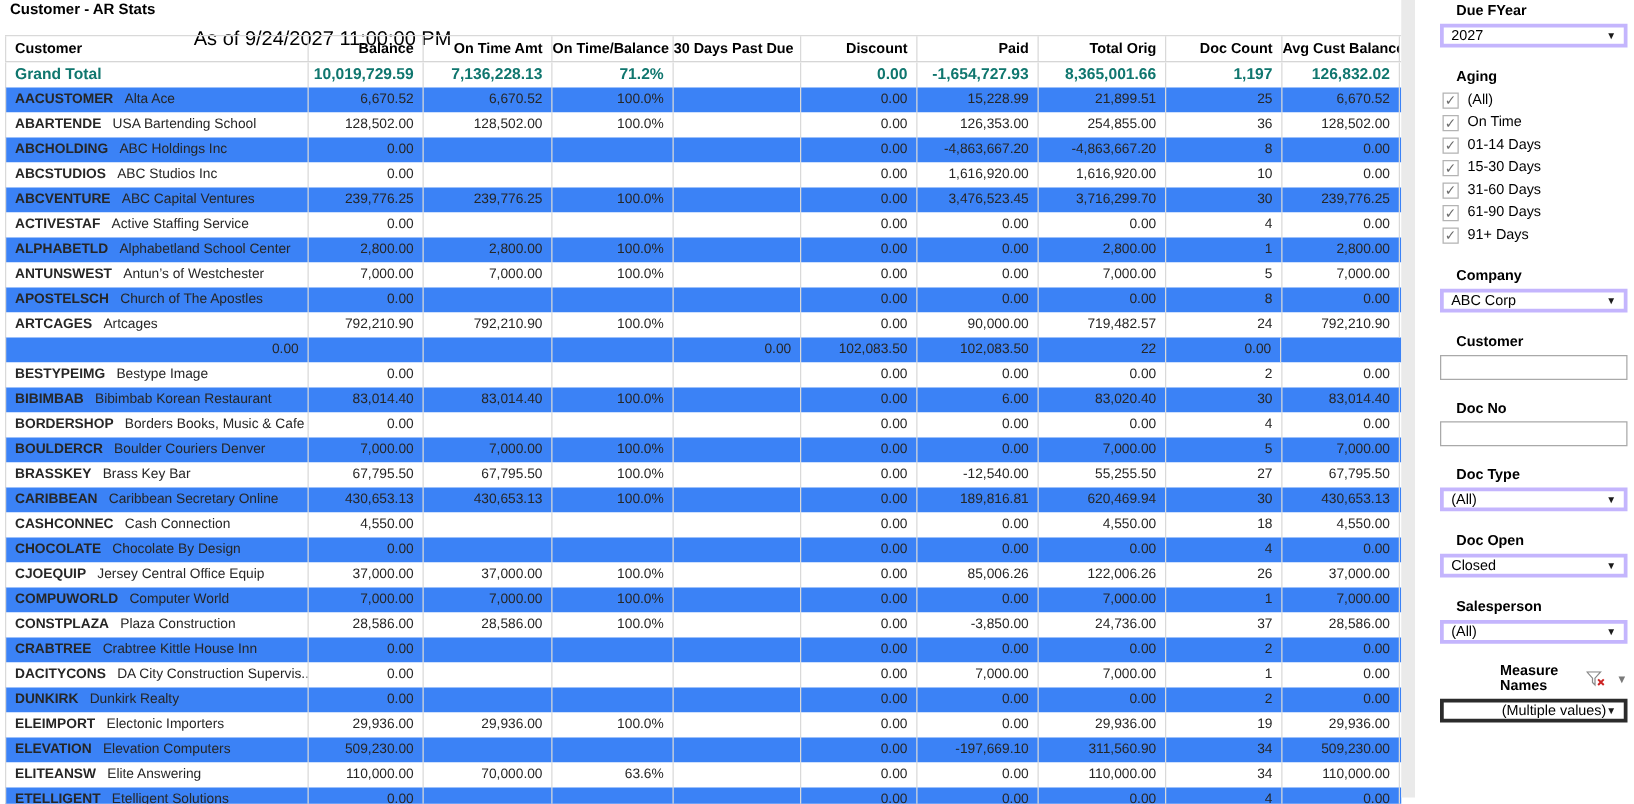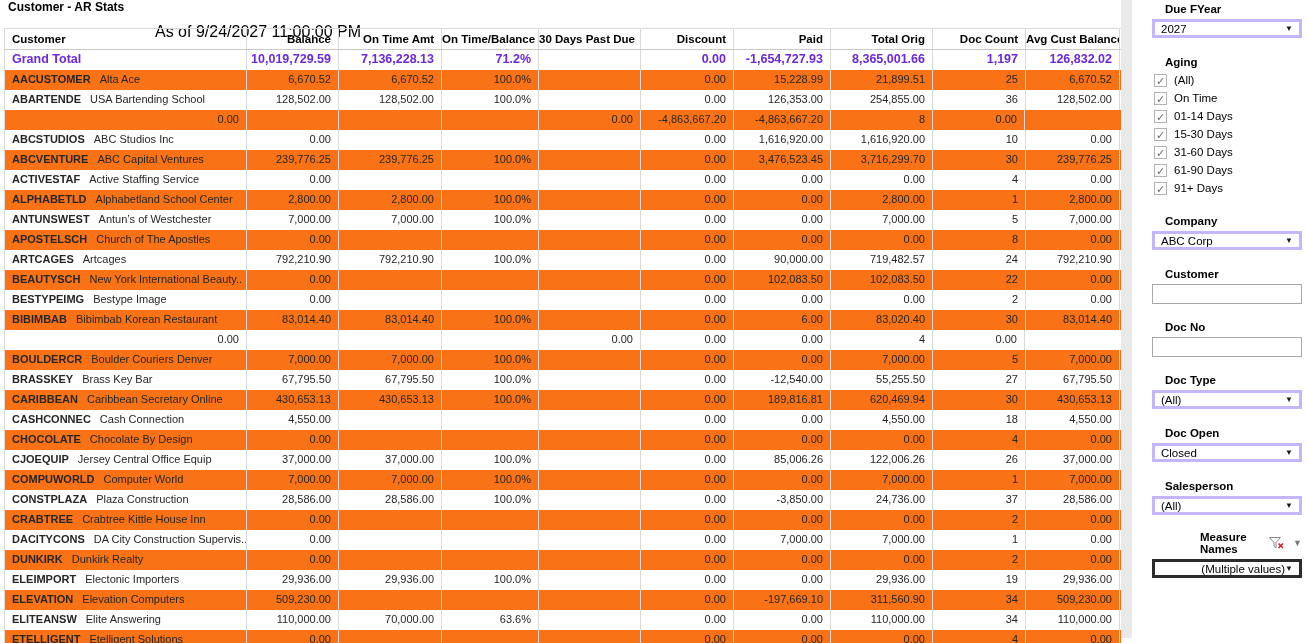--- a/index.html
+++ b/index.html
@@ -12,27 +12,27 @@
   #asof  { position:absolute; left:155px; top:23px; font-size:16px; color:#000; }
 
   
   #table { position:absolute; left:4px; top:28px; width:1117px; }
   .thead, .trow { display:grid; grid-template-columns:242px 92px 103px 97px 102px 93px 97px 102px 93px 95px; }
   .thead { height:22px; line-height:20px; border-top:1px solid #d9d9d9; border-bottom:1px solid #c9c9c9; }
   .th { font-size:11.5px; font-weight:bold; color:#000; border-left:1px solid #d9d9d9;
         overflow:hidden; white-space:nowrap; }
   .th:last-child, .td:last-child { border-right:1px solid #d9d9d9; }
   .trow { height:20px; line-height:19px; font-size:11px; color:#262626; background:#fff; }
-  .trow.alt { background:#f97316; }
+  .trow.alt { background:#3b82f6; }
   .td { border-left:1px solid #d9d9d9; overflow:hidden; white-space:nowrap; }
   .num { text-align:right; padding-right:7px; }
   .cust { padding-left:7px; text-align:left; }
   .code { font-weight:bold; }
   .cname { margin-left:9px; }
-  .grand { font-size:12.5px; font-weight:bold; color:#6d28d9; height:20px; line-height:19px; }
+  .grand { font-size:12.5px; font-weight:bold; color:#0f766e; height:20px; line-height:19px; }
 
   
   #vscroll { position:absolute; left:1121px; top:0; width:11px; height:638px; background:#eaeaea; }
 
   
   #panel { position:absolute; left:1146px; top:0; width:160px; }
   .flabel { font-size:11.5px; font-weight:bold; color:#000; margin-left:19px; }
   .dd { margin-left:6px; margin-top:4px; width:150px; height:19px; border:3px solid #c4b5fd;
         background:#fff; display:flex; align-items:center; cursor:default; }
   .dd-value { flex:1; font-size:11.5px; color:#000; padding-left:6px; white-space:nowrap; overflow:hidden; }
@@ -104,20 +104,21 @@
           <div class="td num">128,502.00</div>
           <div class="td num">100.0%</div>
           <div class="td num"></div>
           <div class="td num">0.00</div>
           <div class="td num">126,353.00</div>
           <div class="td num">254,855.00</div>
           <div class="td num">36</div>
           <div class="td num">128,502.00</div>
         </div>
         <div class="trow alt">
+          <div class="td cust"><span class="code">ABCHOLDING</span><span class="cname">ABC Holdings Inc</span></div>
           <div class="td num">0.00</div>
           <div class="td num"></div>
           <div class="td num"></div>
           <div class="td num"></div>
           <div class="td num">0.00</div>
           <div class="td num">-4,863,667.20</div>
           <div class="td num">-4,863,667.20</div>
           <div class="td num">8</div>
           <div class="td num">0.00</div>
         </div>
@@ -199,21 +200,20 @@
           <div class="td num">792,210.90</div>
           <div class="td num">100.0%</div>
           <div class="td num"></div>
           <div class="td num">0.00</div>
           <div class="td num">90,000.00</div>
           <div class="td num">719,482.57</div>
           <div class="td num">24</div>
           <div class="td num">792,210.90</div>
         </div>
         <div class="trow alt">
-          <div class="td cust"><span class="code">BEAUTYSCH</span><span class="cname">New York International Beauty..</span></div>
           <div class="td num">0.00</div>
           <div class="td num"></div>
           <div class="td num"></div>
           <div class="td num"></div>
           <div class="td num">0.00</div>
           <div class="td num">102,083.50</div>
           <div class="td num">102,083.50</div>
           <div class="td num">22</div>
           <div class="td num">0.00</div>
         </div>
@@ -235,20 +235,21 @@
           <div class="td num">83,014.40</div>
           <div class="td num">100.0%</div>
           <div class="td num"></div>
           <div class="td num">0.00</div>
           <div class="td num">6.00</div>
           <div class="td num">83,020.40</div>
           <div class="td num">30</div>
           <div class="td num">83,014.40</div>
         </div>
         <div class="trow">
+          <div class="td cust"><span class="code">BORDERSHOP</span><span class="cname">Borders Books, Music &amp; Cafe</span></div>
           <div class="td num">0.00</div>
           <div class="td num"></div>
           <div class="td num"></div>
           <div class="td num"></div>
           <div class="td num">0.00</div>
           <div class="td num">0.00</div>
           <div class="td num">0.00</div>
           <div class="td num">4</div>
           <div class="td num">0.00</div>
         </div>

